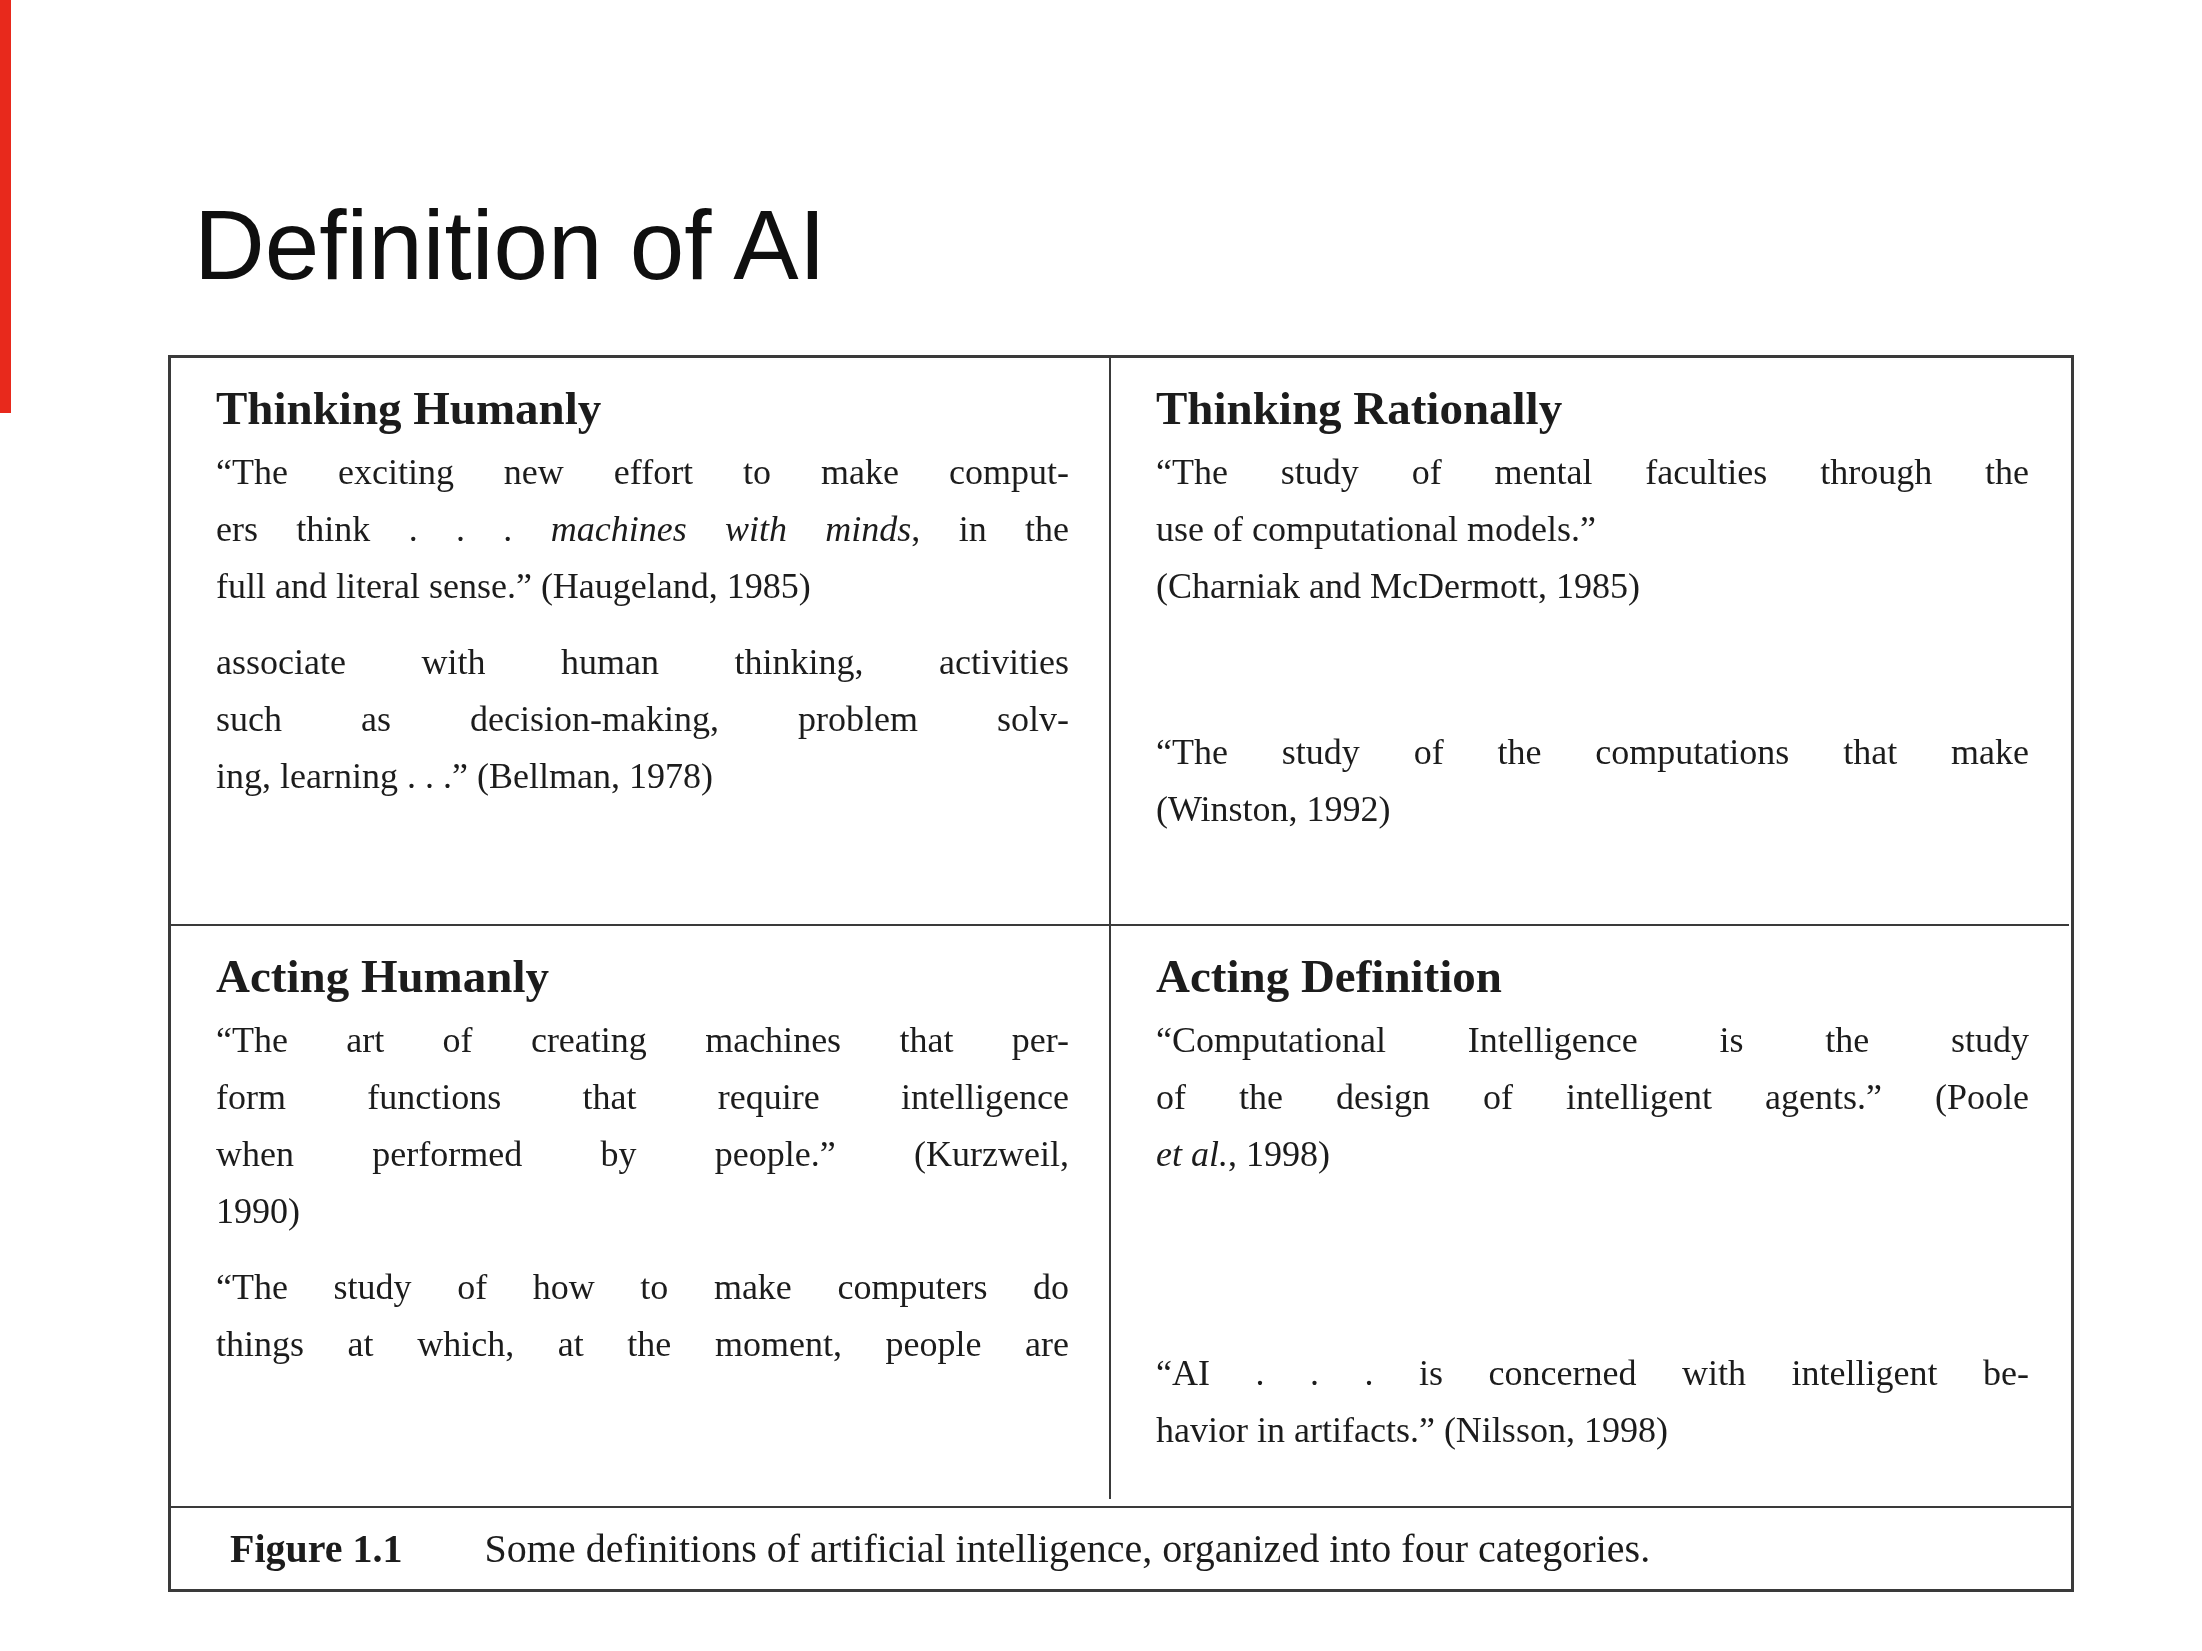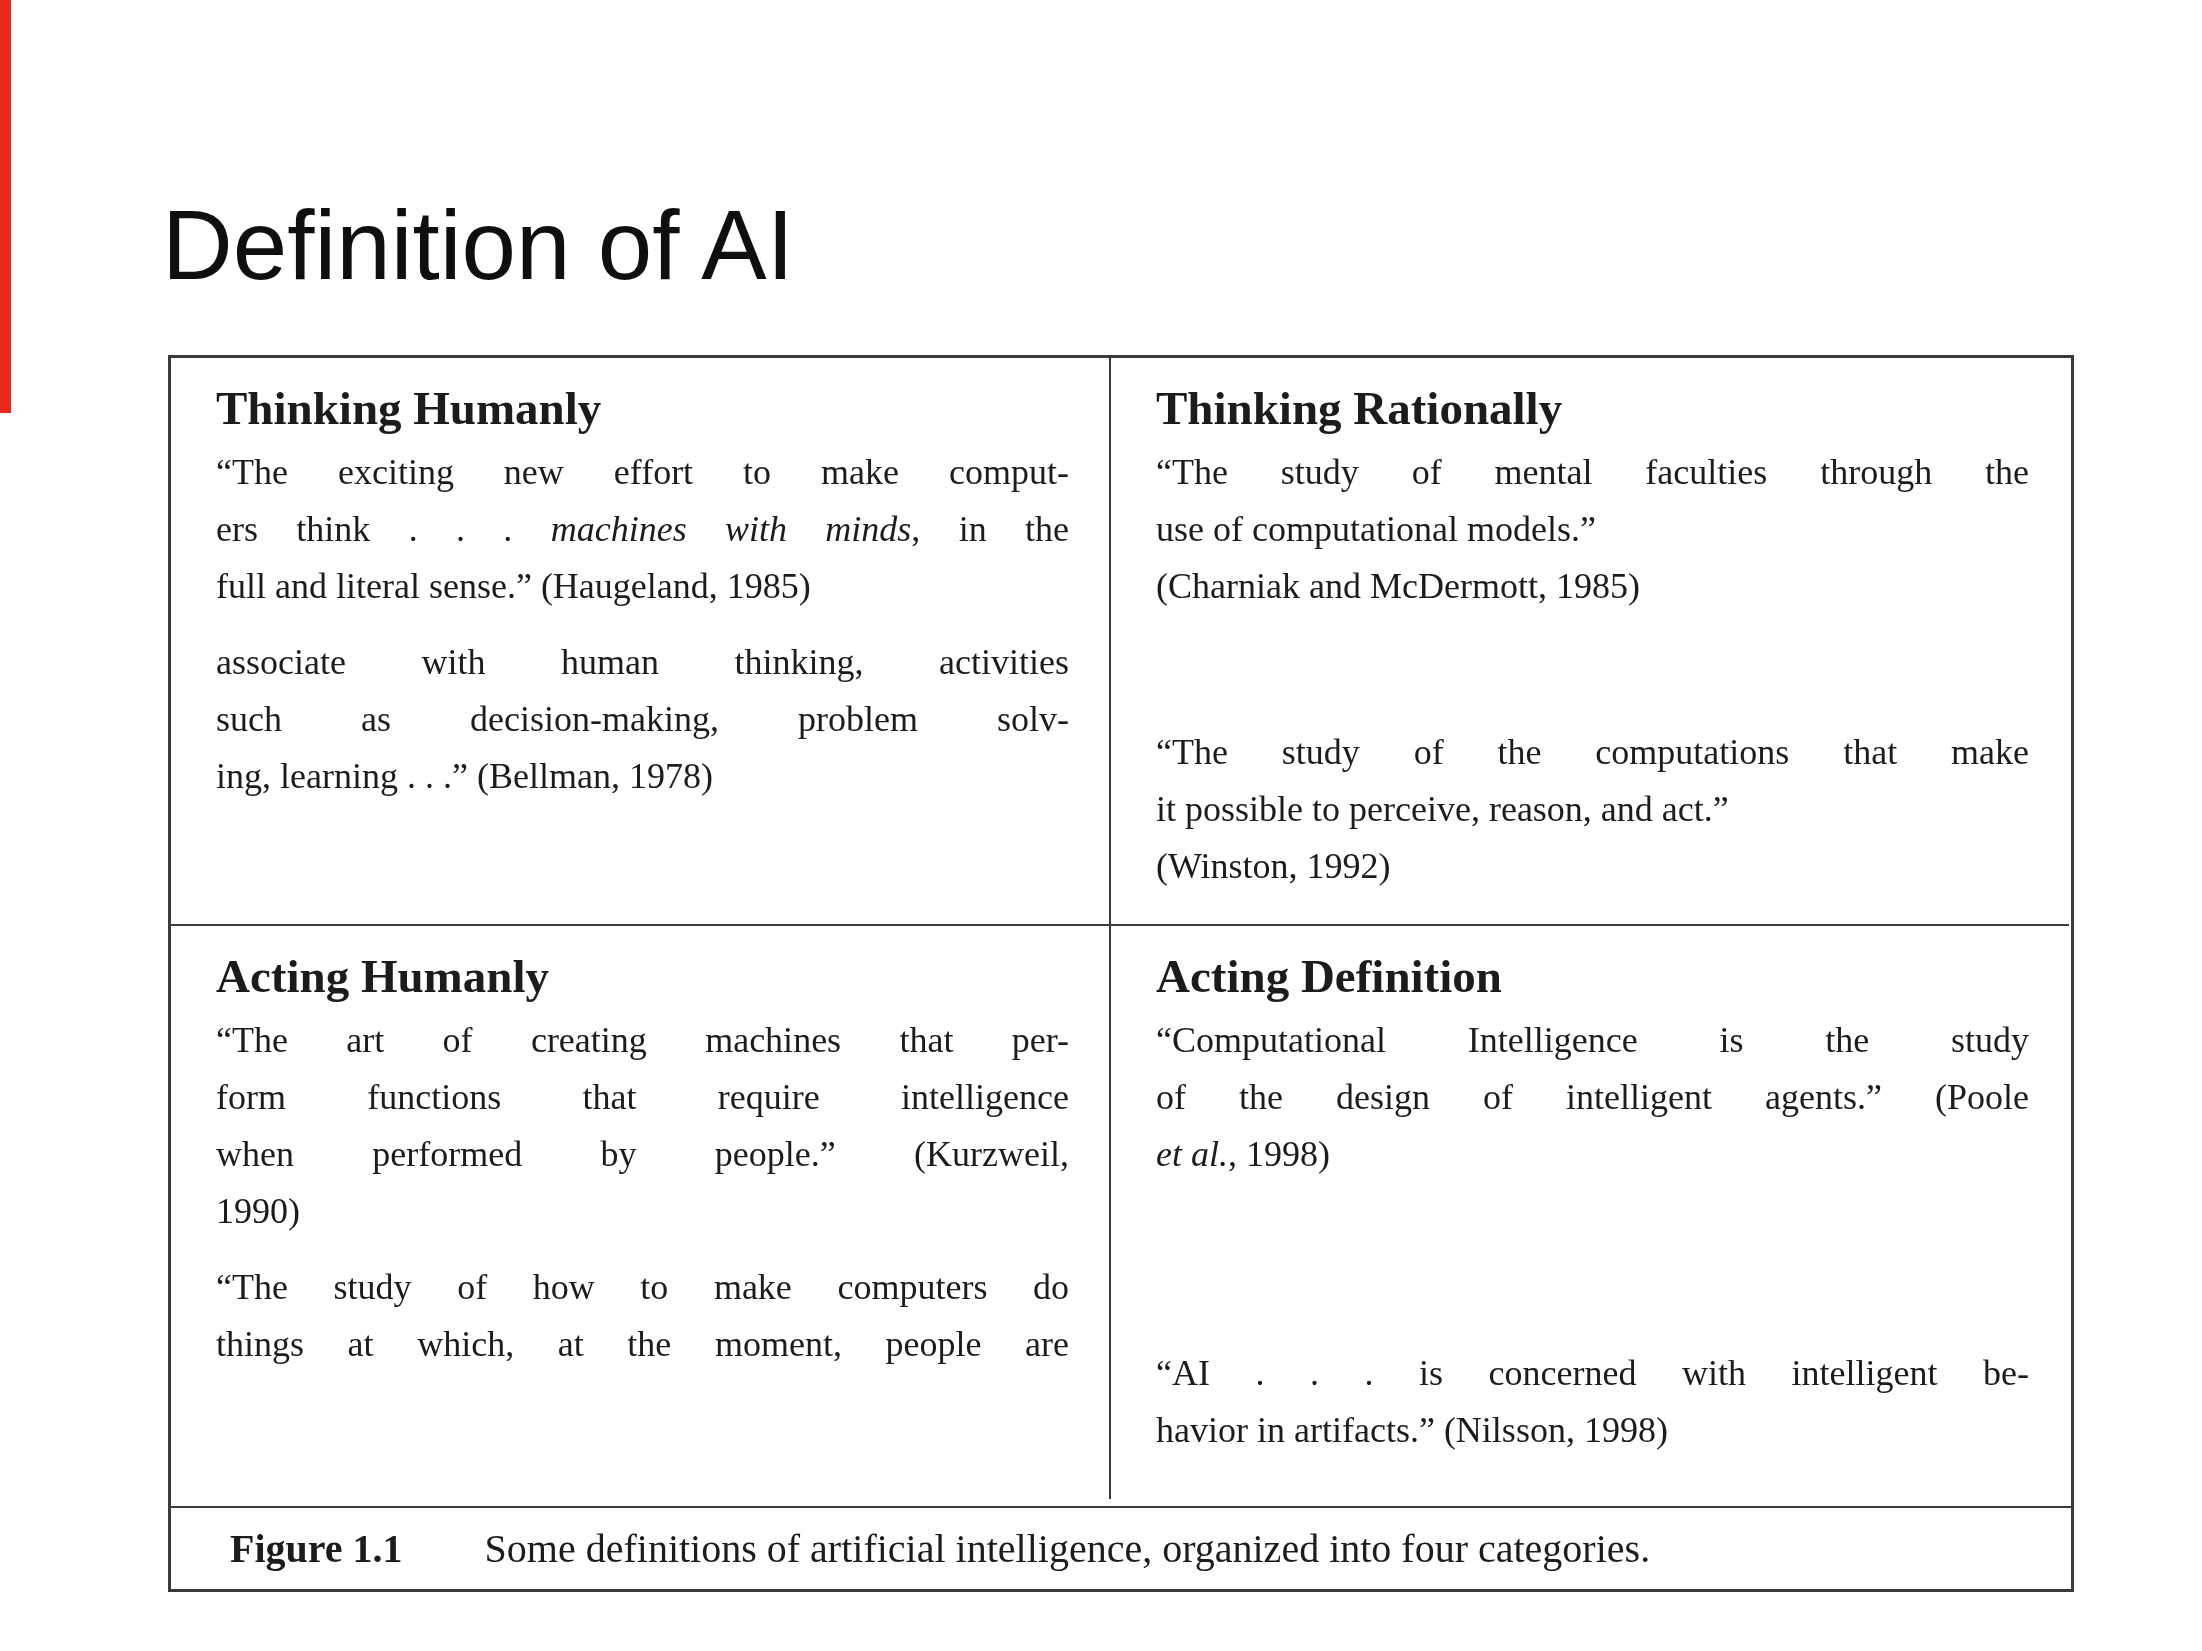--- a/index.html
+++ b/index.html
@@ -2,21 +2,21 @@
 <html style="font-size:13.8px"><head>
 <meta charset="utf-8">
 <style>
   html,body{margin:0;padding:0;background:#ffffff;}
   .page{
     position:relative;width:2203px;height:1652px;background:#ffffff;
     font-family:"Liberation Serif",serif;color:#1c1c1c;overflow:hidden;
   }
   .redbar{position:absolute;left:0;top:0;width:11.2px;height:413px;background:#e8291c;}
   .title{
-    position:absolute;left:162px;top:194px;margin:0;
+    position:absolute;left:194px;top:194px;margin:0;
     font-family:"Liberation Sans",sans-serif;font-weight:400;
     font-size:98px;line-height:103px;color:#0f0f0f;
   }
   .figure{
     position:absolute;left:168px;top:355px;width:1906px;
     border:3.4px solid #3a3a3a;box-sizing:border-box;background:#ffffff;
   }
   .grid{display:grid;grid-template-columns:940px 958px;grid-template-rows:568px 573px;}
   .cell{box-sizing:border-box;padding:22.4px 40px 0 45px;overflow:hidden;font-family:Liberation Serif, serif;}
   .cell.c0{border-right:2.6px solid #3a3a3a;}
@@ -63,21 +63,20 @@
         </div>
       <div class="cell r0">
           <div class="hdr">Thinking Rationally</div>
           <div class="para gap-first">
             <div class="ln j"><span>“The study of mental faculties through the</span></div>
             <div class="ln"><span>use of computational models.”</span></div>
             <div class="ln"><span>(Charniak and McDermott, 1985)</span></div>
           </div>
           <div class="para gap-lg">
             <div class="ln j"><span>“The study of the computations that make</span></div>
-            <div class="ln"><span>it possible to perceive, reason, and act.”</span></div>
             <div class="ln"><span>(Winston, 1992)</span></div>
           </div>
         </div>
       <div class="cell c0">
           <div class="hdr">Acting Humanly</div>
           <div class="para gap-first">
             <div class="ln j"><span>“The art of creating machines that per-</span></div>
             <div class="ln j"><span>form functions that require intelligence</span></div>
             <div class="ln j"><span>when performed by people.” (Kurzweil,</span></div>
             <div class="ln"><span>1990)</span></div>

